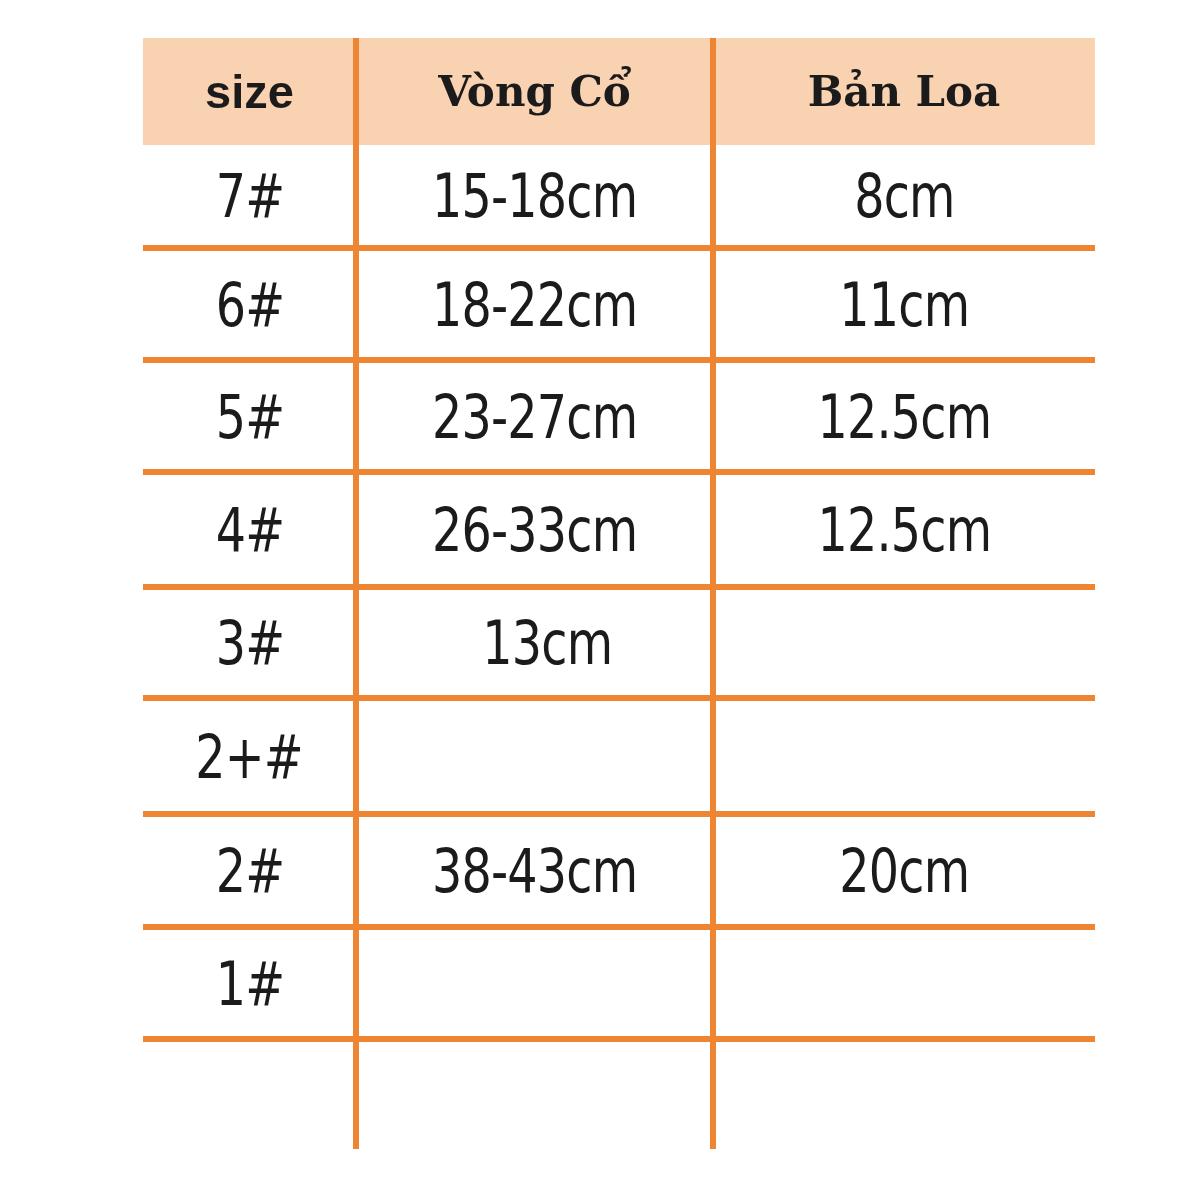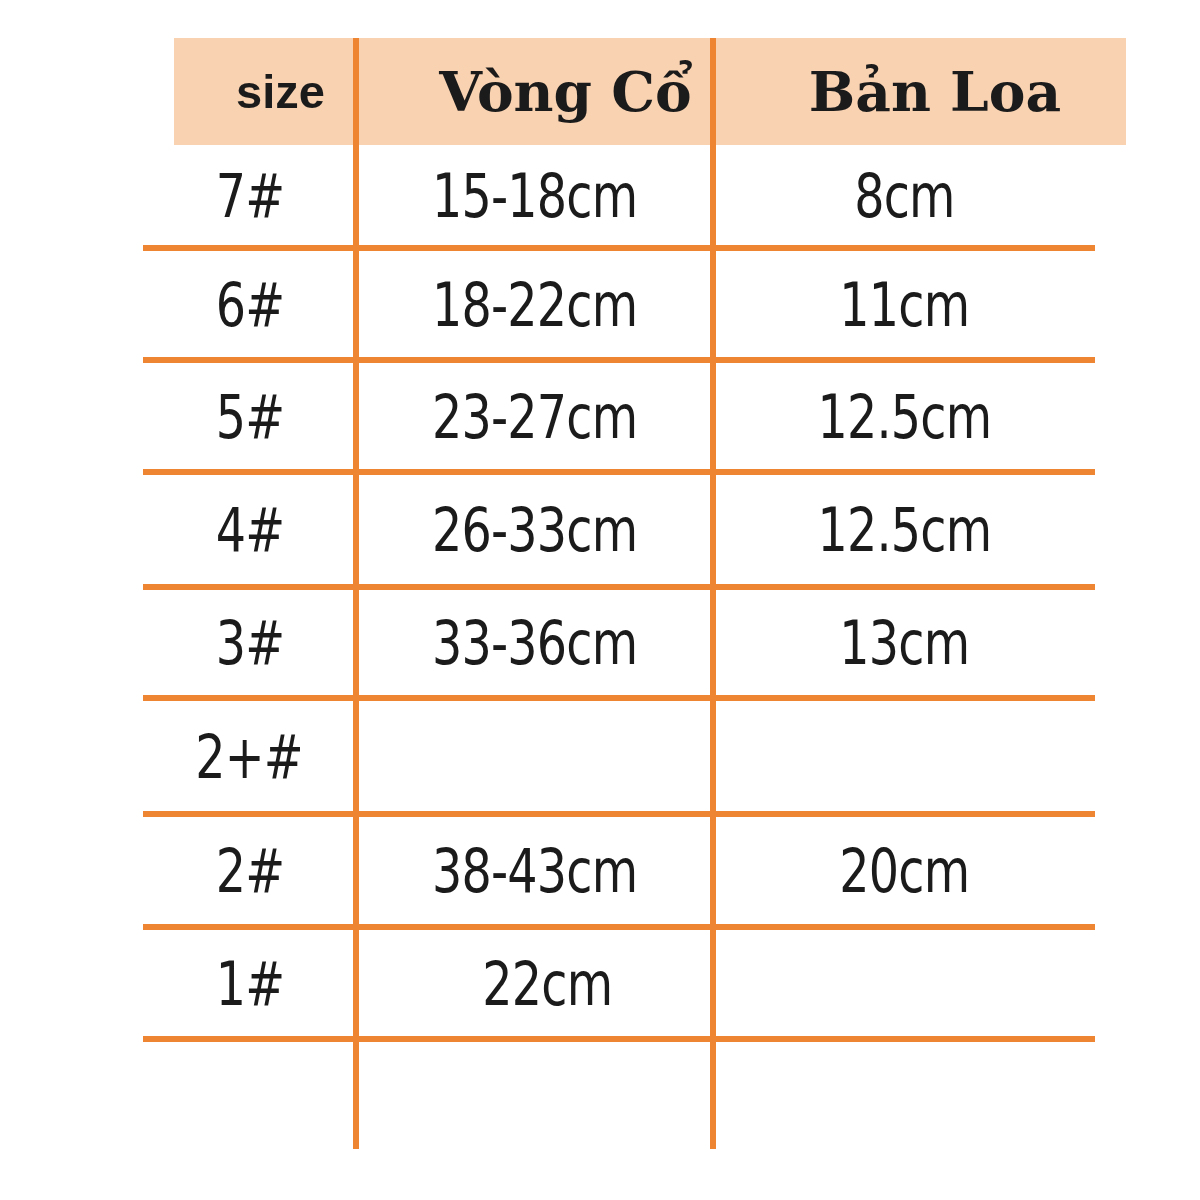--- a/index.html
+++ b/index.html
@@ -15,21 +15,21 @@
   .size-table{
     position:absolute;
     left:143px; top:38px;
     width:952px; height:1111px;
   }
   .row{
     display:flex;
     width:100%;
     border-bottom:6px solid var(--accent);
   }
-  .row.header{border-bottom:none;background:var(--header-bg);margin-left:31px;}
+  .row.header{border-bottom:none;background:var(--header-bg);}
   .cell{
     display:flex;
     align-items:center;
     justify-content:center;
     overflow:visible;
     white-space:nowrap;
   }
   .c1{width:213px;}
   .c2{width:357px;}
   .c3{width:382px;align-items:center;}
@@ -46,21 +46,21 @@
 
   
   .head-size{
     font-family:"Liberation Sans","DejaVu Sans",sans-serif;
     font-weight:bold;
     font-size:47px;
   }
   .head-serif{
     font-family:"DejaVu Serif","Liberation Serif",serif;
     font-weight:bold;
-    font-size:55px;
+    font-size:42px;
   }
   .val{
     display:inline-block;
     font-family:"DejaVu Sans",sans-serif;
     font-size:61px;
     font-weight:400;
     letter-spacing:-1px;
     transform:scaleX(0.78);
     transform-origin:center;
   }
@@ -135,23 +135,20 @@
       </div>
     <div class="cell c3">
         <span class="val">12.5cm</span>
       </div>
   </div>
 
   <div class="row" style="height:111px">
     <div class="cell c1">
         <span class="val">3#</span>
       </div>
-    <div class="cell c2">
-        <span class="val">33-36cm</span>
-      </div>
     <div class="cell c3">
         <span class="val">13cm</span>
       </div>
   </div>
 
   <div class="row" style="height:116px">
     <div class="cell c1">
         <span class="val">2+#</span>
       </div>
   </div>
@@ -165,21 +162,18 @@
       </div>
     <div class="cell c3">
         <span class="val">20cm</span>
       </div>
   </div>
 
   <div class="row" style="height:112px">
     <div class="cell c1">
         <span class="val">1#</span>
       </div>
-    <div class="cell c3">
-        <span class="val">22cm</span>
-      </div>
   </div>
 
 
   <div class="vline vline-1"></div>
   <div class="vline vline-2"></div>
 </div>
 
 </body></html>

